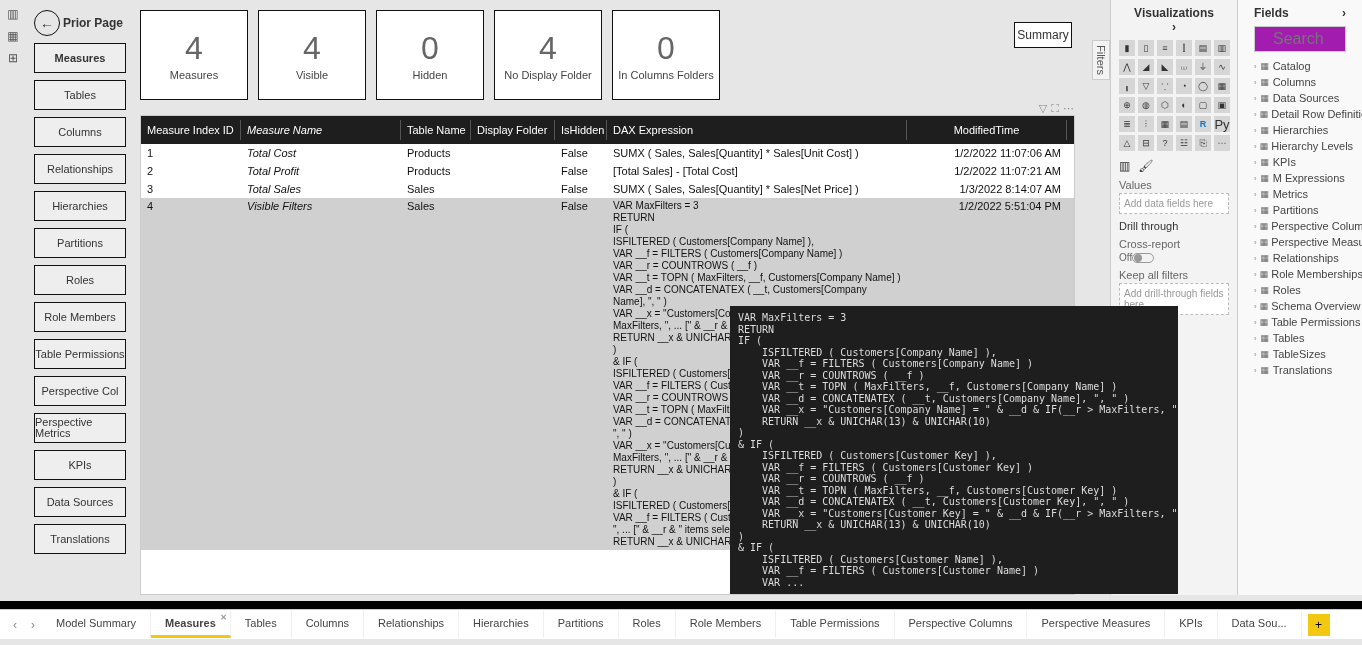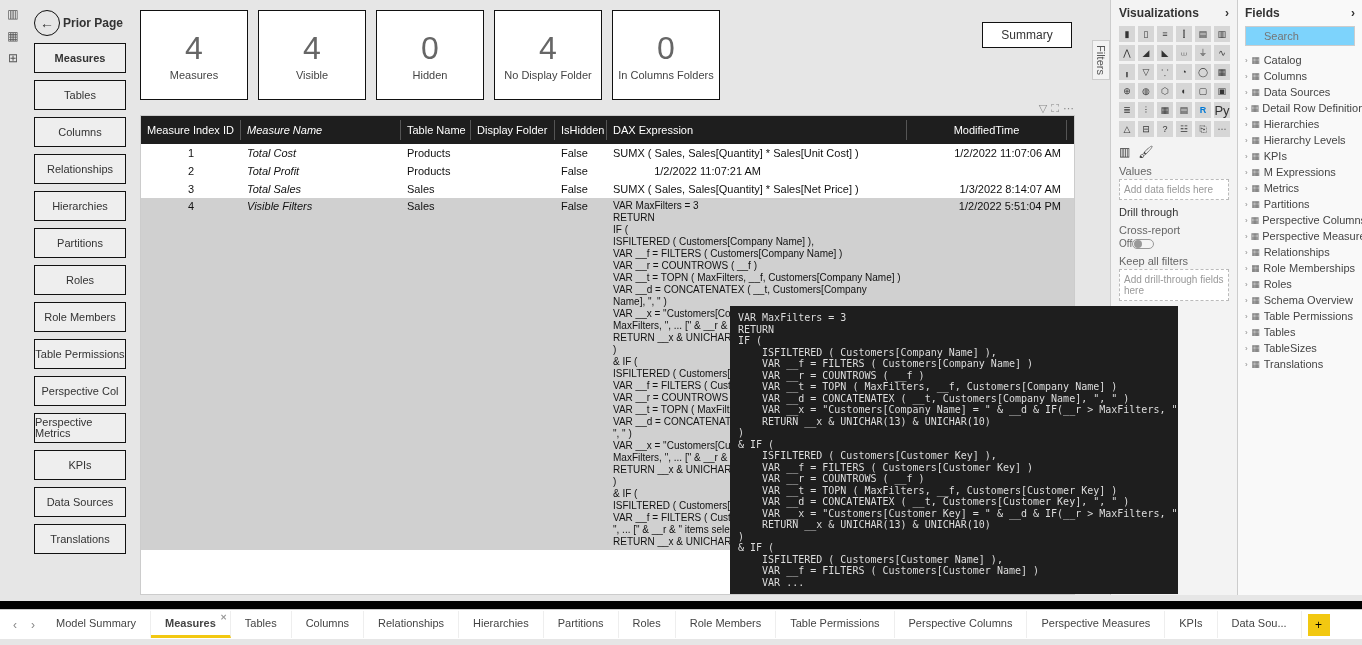--- a/index.html
+++ b/index.html
@@ -15,53 +15,53 @@
 .prior .arrow { width:26px; height:26px; border:1.5px solid #111; border-radius:50%; display:flex; align-items:center; justify-content:center; font-size:14px; }
 .navbtn { width: 92px; height: 30px; border:1.5px solid #111; background:#eee; display:flex; align-items:center; justify-content:center; font-size:11px; cursor:pointer; }
 .navbtn.active { font-weight:600; }
 
 
 .cards { position:absolute; left:140px; top:10px; display:flex; gap:10px; }
 .card { width:108px; height:90px; border:1.5px solid #111; background:#fff; display:flex; flex-direction:column; align-items:center; justify-content:center; }
 .card .num { font-size:32px; color:#666; }
 .card .lbl { font-size:11px; color:#444; margin-top:2px; }
 
-.summarybtn { position:absolute; right:290px; top:22px; width:90px; height:26px; border:1.5px solid #111; background:#fff; display:flex; align-items:center; justify-content:center; font-size:12px; cursor:pointer; }
+.summarybtn { position:absolute; right:290px; top:22px; width:58px; height:26px; border:1.5px solid #111; background:#fff; display:flex; align-items:center; justify-content:center; font-size:12px; cursor:pointer; }
 
 
 .tblwrap { position:absolute; left:140px; top:115px; width:935px; height:480px; background:#fff; border:1px solid #ccc; }
 .tblhead { display:flex; background:#1e1e1e; color:#fff; height:28px; align-items:center; font-size:11px; }
 .tblhead > div { padding:4px 6px; border-right:1px solid #555; overflow:hidden; white-space:nowrap; }
 .row { display:flex; height:18px; align-items:center; font-size:11px; color:#111; }
 .row > div { padding:2px 6px; overflow:hidden; white-space:nowrap; text-overflow:ellipsis; }
 .row.sel { background:#d0d0d0; }
-.c-idx{width:100px;text-align:center;} .c-name{width:160px;font-style:italic;} .c-tbl{width:70px;} .c-df{width:84px;} .c-hid{width:52px;} .c-dax{width:300px;} .c-mod{width:160px;text-align:right;}
+.c-idx{width:100px;text-align:left;} .c-name{width:160px;font-style:italic;} .c-tbl{width:70px;} .c-df{width:84px;} .c-hid{width:52px;} .c-dax{width:300px;} .c-mod{width:160px;text-align:right;}
 .daxblock { background:#d0d0d0; width:300px; max-height:380px; font-size:10px; line-height:12px; padding:2px 4px; color:#111; overflow:hidden; }
 .tblicons { position:absolute; right:0; top:-14px; display:flex; gap:4px; color:#888; font-size:11px; }
 
 
 .tooltip { position:absolute; left:730px; top:306px; width:448px; background:#1e1e1e; color:#ddd; font-size:10px; line-height:11.5px; padding:6px 8px; font-family:Consolas,monospace; z-index:50; white-space:pre; overflow:hidden; }
 
 
 .vizpane { position:absolute; right:125px; top:0; width:127px; height:595px; background:#f3f3f3; border-left:1px solid #ccc; padding:6px 8px; }
-.vizpane h4 { font-size:12px; font-weight:600; margin-bottom:6px; display:flex; justify-content:space-between; align-items:center; }
+.vizpane h4 { font-size:12px; font-weight:600; margin-bottom:6px; display:flex; justify-content:space-between; align-items:center;flex-direction:column; }
 .vizgrid { display:grid; grid-template-columns:repeat(6,16px); gap:3px; margin:4px 0 8px 0; }
 .vizgrid .vz { width:16px; height:16px; background:#d6d6d6; display:flex; align-items:center; justify-content:center; font-size:9px; color:#333; }
 .smallhead { font-size:11px; color:#666; margin:6px 0 2px; }
 .dropzone { border:1px dashed #bbb; background:#fff; padding:4px; font-size:10px; color:#999; margin-bottom:6px; }
 .toggle { display:flex; align-items:center; font-size:10px; color:#666; }
 .toggle .sw { width:22px; height:10px; border:1px solid #999; border-radius:5px; position:relative; }
 .toggle .sw::after { content:""; position:absolute; left:1px; top:0px; width:8px; height:8px; border-radius:50%; background:#999; }
 
 .filtertab { position:absolute; right:252px; top:40px; writing-mode:vertical-rl; background:#f3f3f3; border:1px solid #ccc; padding:4px 2px; font-size:11px; color:#555; }
 
 
-.fieldspane { position:absolute; right:0; top:0; width:125px; height:595px; background:#f9f9f9; border-left:1px solid #ccc; padding:6px 7px; }
+.fieldspane { position:absolute; right:0; top:0; width:125px; height:595px; background:#f9f9f9; border-left:1px solid #ccc; padding:6px 16px; }
 .fieldspane h4 { font-size:12px; font-weight:600; margin-bottom:6px; display:flex; justify-content:space-between; }
-.searchbox { width:100%; border:1px solid #ccc; padding:3px 4px 3px 18px; font-size:11px; margin-bottom:6px; position:relative; background:#7dd3fc; }
+.searchbox { width:100%; border:1px solid #ccc; padding:3px 4px 3px 18px; font-size:16px; margin-bottom:6px; position:relative; background:#a21caf; }
 .flditem { display:flex; align-items:center; gap:3px; padding:2px 0; font-size:11px; color:#444; white-space:nowrap; }
 .flditem .chv { color:#888; font-size:8px; }
 .flditem .tic { width:10px; height:10px; display:inline-flex; align-items:center; justify-content:center; color:#666; font-size:9px; }
 
 
 .tabstrip { position:absolute; left:0; bottom:6px; width:100%; height:30px; background:#fff; border-top:1px solid #ccc; display:flex; align-items:center; padding:0 6px; gap:0; }
 .tabstrip .nav { width:18px; text-align:center; color:#888; cursor:pointer; }
 .tab { padding:6px 14px; font-size:11px; color:#444; border-right:1px solid #eee; cursor:pointer; position:relative; white-space:nowrap; }
 .tab.active { border-bottom:3px solid #f2c811; font-weight:600; }
 .tab .x { position:absolute; right:3px; top:2px; font-size:8px; color:#999; }
@@ -148,20 +148,21 @@
     <div class="c-hid">False</div>
     <div class="c-dax">SUMX ( Sales, Sales[Quantity] * Sales[Unit Cost] )</div>
     <div class="c-mod">1/2/2022 11:07:06 AM</div>
   </div>
   <div class="row">
     <div class="c-idx">2</div>
     <div class="c-name">Total Profit</div>
     <div class="c-tbl">Products</div>
     <div class="c-df"></div>
     <div class="c-hid">False</div>
+    <div class="c-dax">[Total Sales] - [Total Cost]</div>
     <div class="c-mod">1/2/2022 11:07:21 AM</div>
   </div>
   <div class="row">
     <div class="c-idx">3</div>
     <div class="c-name">Total Sales</div>
     <div class="c-tbl">Sales</div>
     <div class="c-df"></div>
     <div class="c-hid">False</div>
     <div class="c-dax">SUMX ( Sales, Sales[Quantity] * Sales[Net Price] )</div>
     <div class="c-mod">1/3/2022 8:14:07 AM</div>

